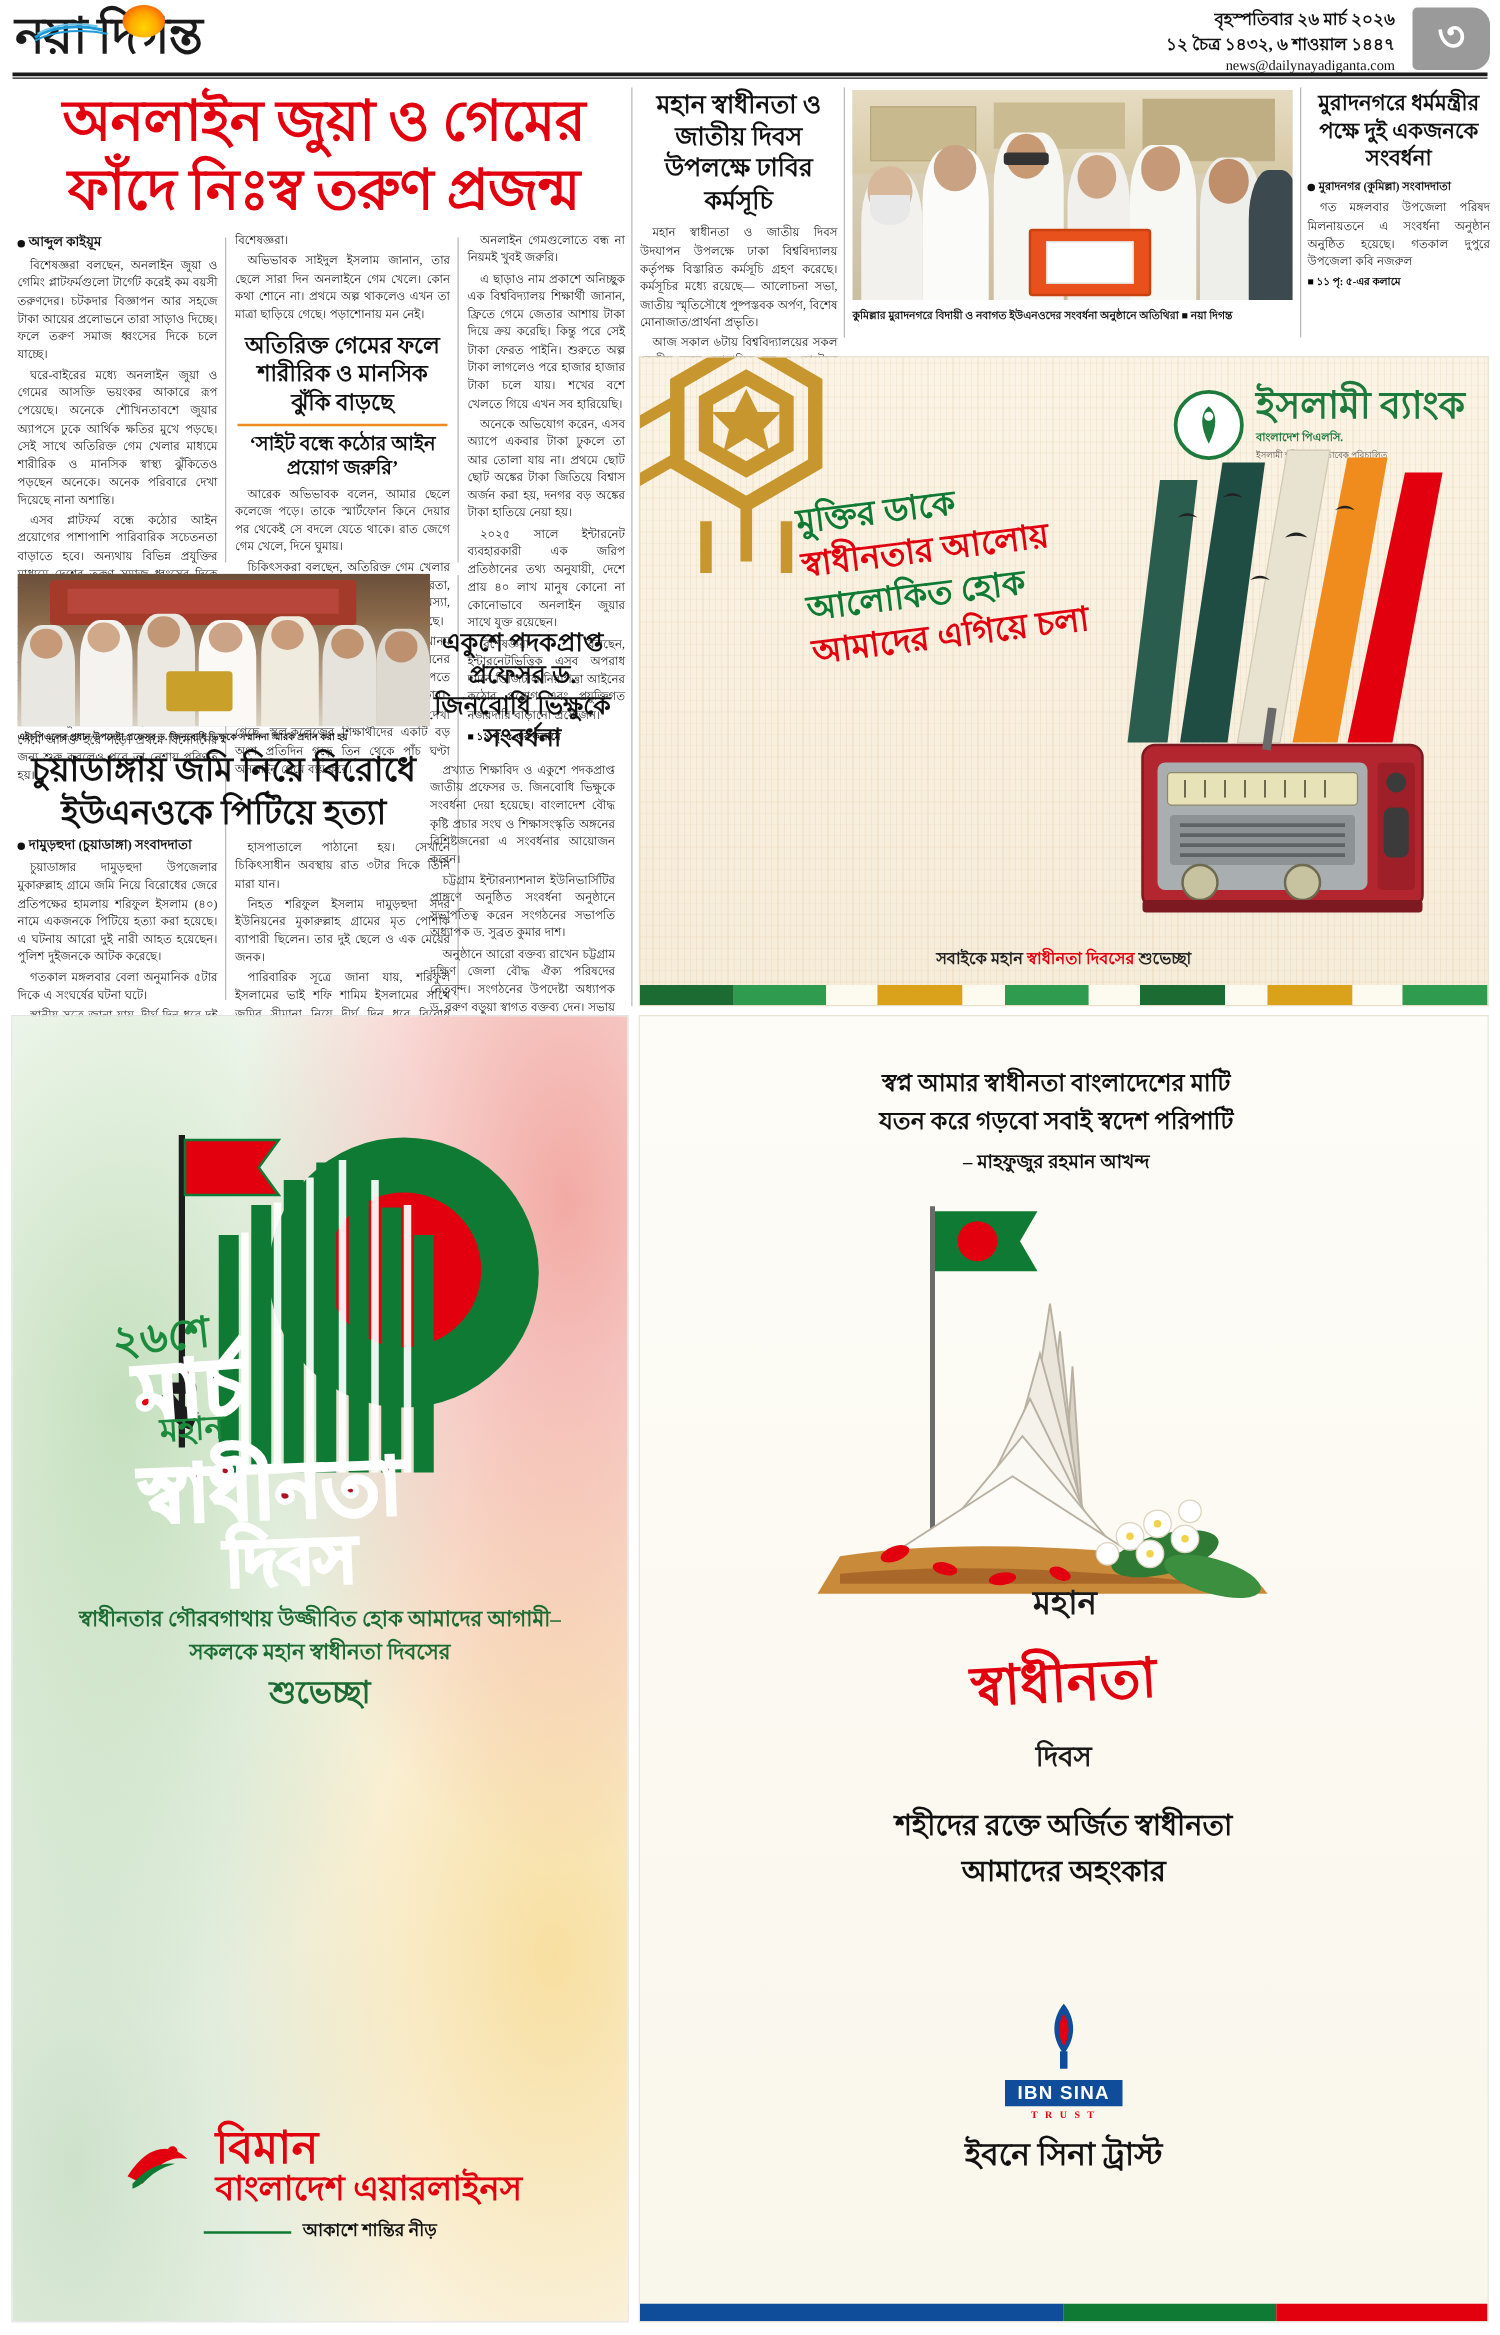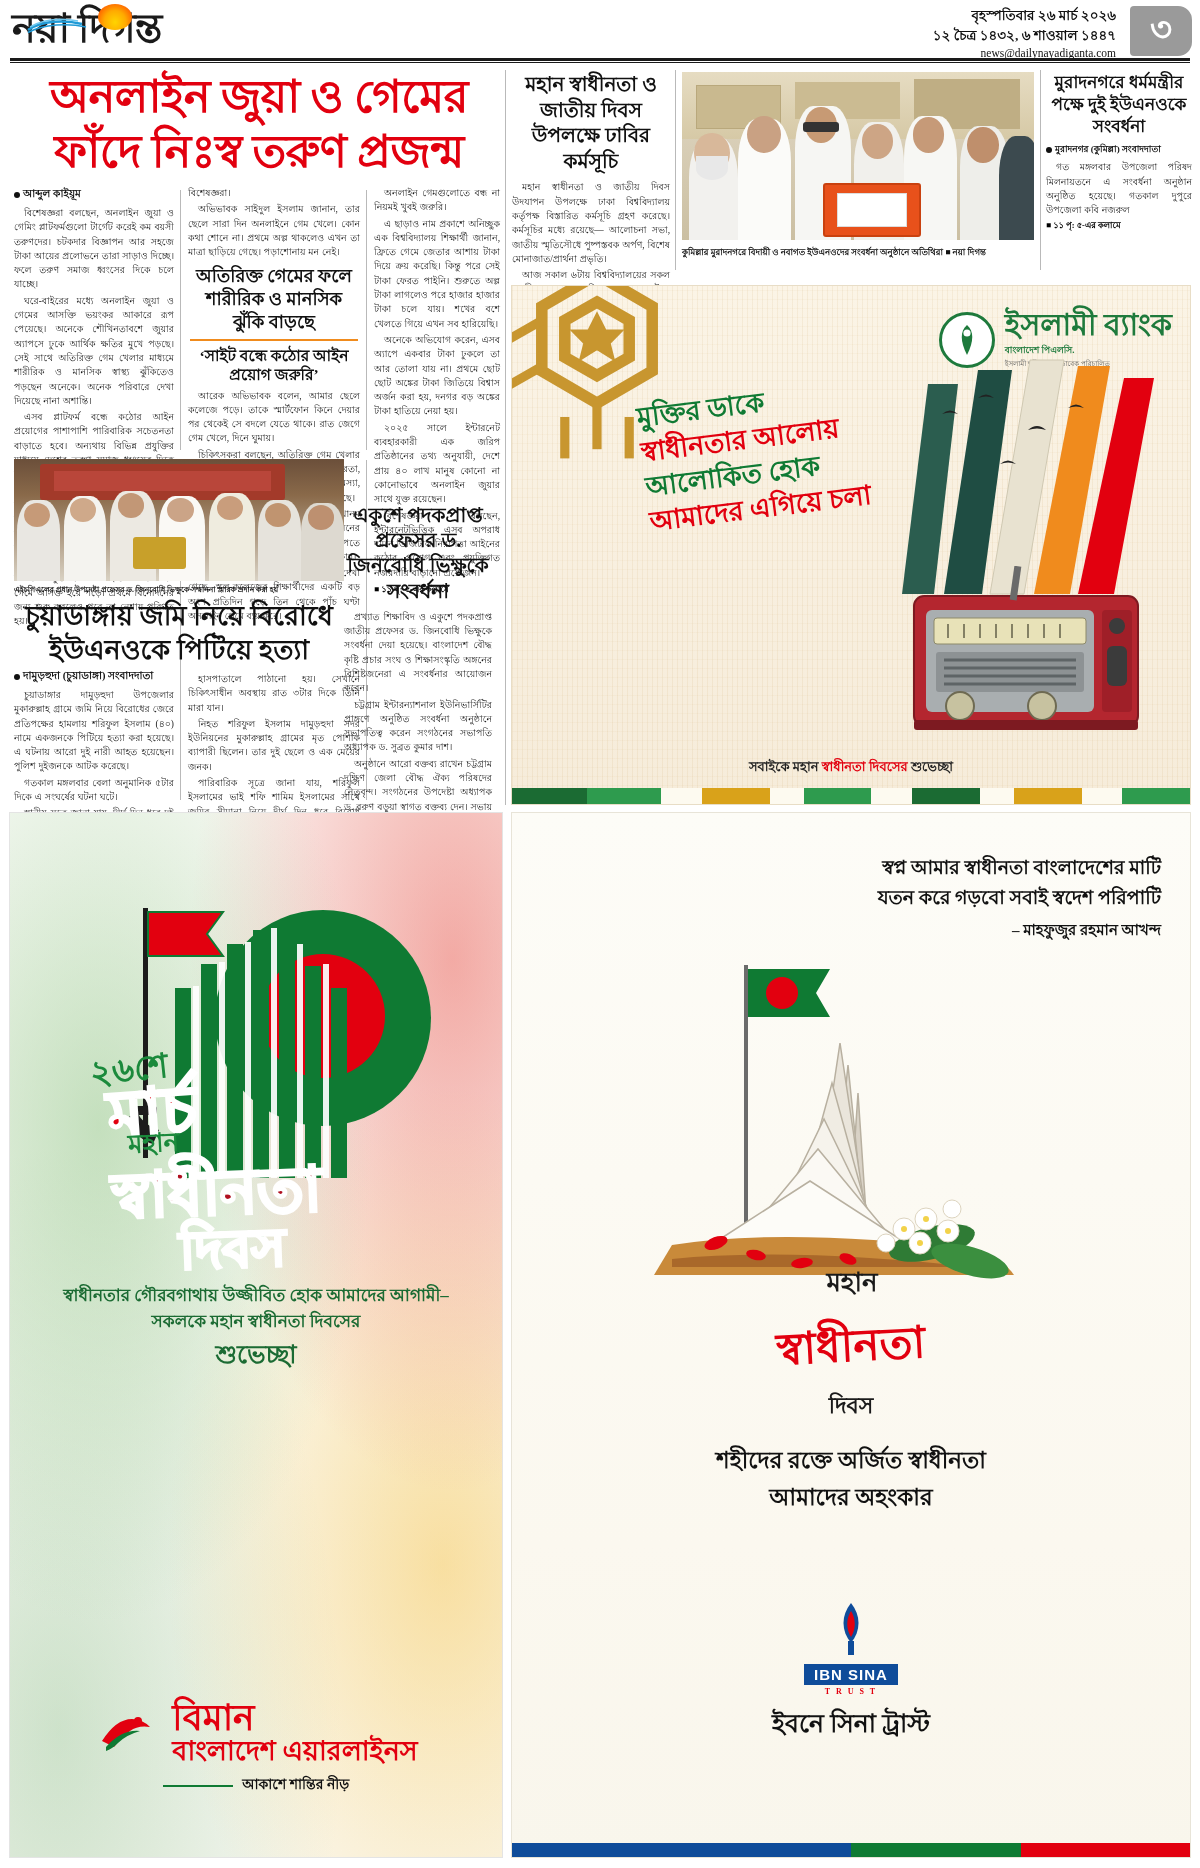--- a/index.html
+++ b/index.html
@@ -159,21 +159,21 @@
   .biman-name2 { font-size:27px; font-weight:bold; color:#e2000f; line-height:1.1; }
   .biman-slogan { font-size:14px; font-weight:bold; color:#111; margin-top:6px; }
 
   
   .ad-sina {
     position:absolute; left:511px; top:812px; width:680px; height:1046px;
     background:linear-gradient(180deg,#fdfcf7 0%,#fbf8ef 70%,#f9f6ec 100%);
     overflow:hidden; border:1px solid #e8e4d8;
   }
   .sina-quote {
-    position:absolute; left:40px; right:29px; top:40px; text-align:right;
+    position:absolute; left:40px; right:52px; top:40px; text-align:center;
     font-size:19px; font-weight:bold; color:#111; line-height:1.6;
   }
   .sina-author { font-size:15px; font-weight:bold; color:#111; margin-top:4px; }
   .sina-caption {
     position:absolute; left:40px; right:40px; top:630px; text-align:center;
     font-size:23px; font-weight:bold; color:#111; line-height:1.6;
   }
   .sina-logo { position:absolute; left:0; right:0; bottom:110px; text-align:center; }
   .sina-mark {
     width:52px; height:58px; margin:0 auto 6px auto;
@@ -315,21 +315,21 @@
 
       <div style="position:absolute;left:40%;bottom:2%;width:28%;height:32%;background:#e8511b;border:2px solid #c9410f;border-radius:3px;"></div>
       <div style="position:absolute;left:44%;bottom:8%;width:20%;height:20%;background:#fff;border:1px solid #ddd;"></div>
     </div>
   </div>
   <div class="caption" style="position:absolute; left:682px; top:246px; width:352px;">
     <span>কুমিল্লার মুরাদনগরে বিদায়ী ও নবাগত ইউএনওদের সংবর্ধনা অনুষ্ঠানে অতিথিরা</span> ■ <span>নয়া দিগন্ত</span>
   </div>
 
   <div style="position:absolute; left:1046px; top:72px; width:146px;">
-    <div class="hl-3" style="font-size:17px;">মুরাদনগরে ধর্মমন্ত্রীর পক্ষে দুই ইউএনওকে সংবর্ধনা</div>
+    <div class="hl-3" style="font-size:17px;">মুরাদনগরে ধর্মমন্ত্রীর পক্ষে দুই একজনকে সংবর্ধনা</div>
     <div class="byline" style="margin-top:5px; font-size:9px;">
       <span class="dot"></span><span>মুরাদনগর (কুমিল্লা) সংবাদদাতা</span>
     </div>
     <div class="bodytext">
       <p>গত মঙ্গলবার উপজেলা পরিষদ মিলনায়তনে এ সংবর্ধনা অনুষ্ঠান অনুষ্ঠিত হয়েছে। গতকাল দুপুরে উপজেলা কবি নজরুল</p>
     </div>
     <div class="jump" style="margin-top:2px;">
       ■ <span>১১ পৃ: ৫-এর কলামে</span>
     </div>
   </div>

